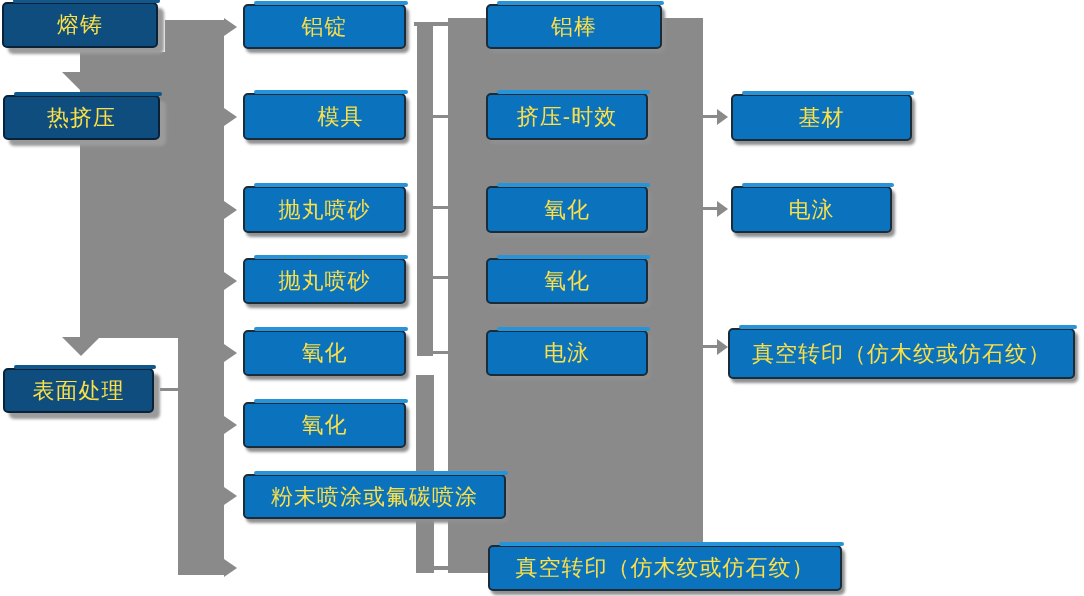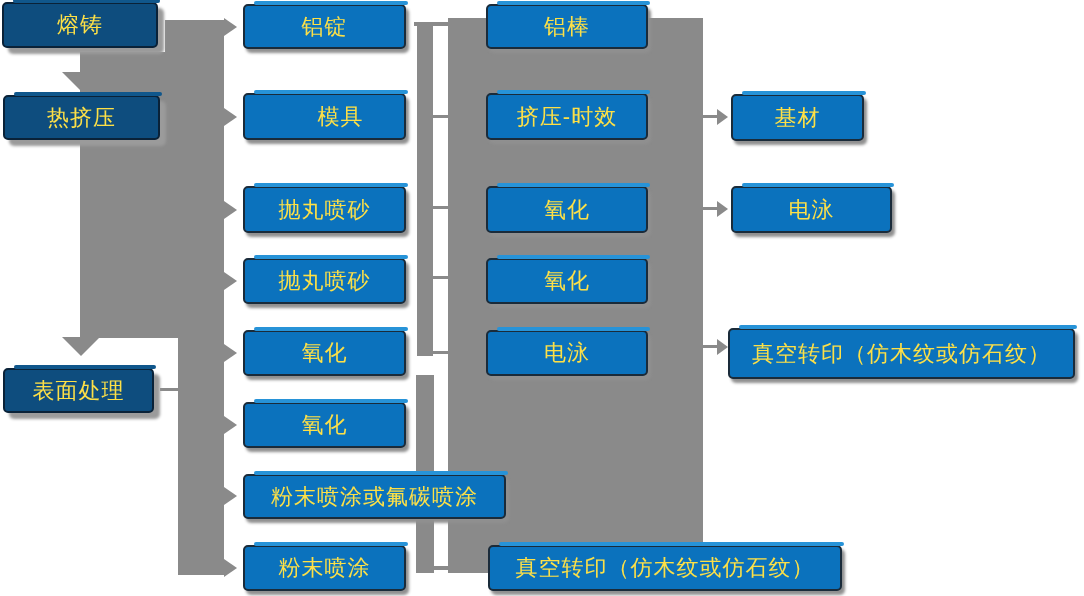--- a/index.html
+++ b/index.html
@@ -119,44 +119,41 @@
     </div>
   <div class="node proc" style="left:243px;top:330px;width:163px;height:46px;">
       <span>氧化</span>
     </div>
   <div class="node proc" style="left:243px;top:402px;width:163px;height:46px;">
       <span>氧化</span>
     </div>
   <div class="node proc" style="left:243px;top:474px;width:263px;height:45px;">
       <span>粉末喷涂或氟碳喷涂</span>
     </div>
-  <div class="node proc" style="left:243px;top:545px;width:163px;height:46px;">
-      <span>粉末喷涂</span>
-    </div>
 
-  <div class="node proc" style="left:486px;top:4px;width:162px;height:45px;">
+  <div class="node proc" style="left:486px;top:4px;width:176px;height:45px;">
       <span>铝棒</span>
     </div>
   <div class="node proc" style="left:486px;top:93px;width:162px;height:47px;">
       <span>挤压-时效</span>
     </div>
   <div class="node proc" style="left:486px;top:186px;width:162px;height:47px;">
       <span>氧化</span>
     </div>
   <div class="node proc" style="left:486px;top:258px;width:162px;height:46px;">
       <span>氧化</span>
     </div>
   <div class="node proc" style="left:486px;top:330px;width:162px;height:46px;">
       <span>电泳</span>
     </div>
   <div class="node proc" style="left:488px;top:545px;width:354px;height:46px;">
       <span>真空转印（仿木纹或仿石纹）</span>
     </div>
 
-  <div class="node proc" style="left:731px;top:94px;width:133px;height:47px;">
+  <div class="node proc" style="left:731px;top:94px;width:181px;height:47px;">
       <span>基材</span>
     </div>
   <div class="node proc" style="left:731px;top:186px;width:161px;height:47px;">
       <span>电泳</span>
     </div>
   <div class="node proc" style="left:728px;top:328px;width:347px;height:51px;">
       <span>真空转印（仿木纹或仿石纹）</span>
     </div>
 
 </div>

